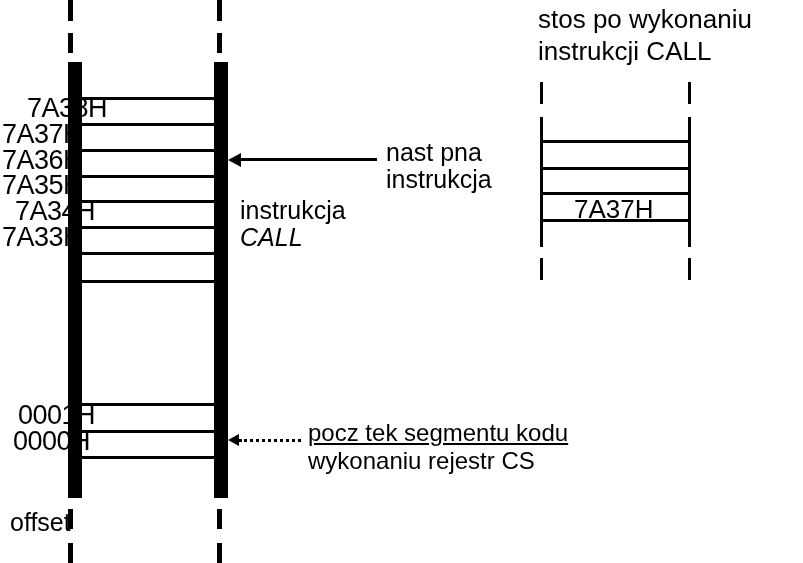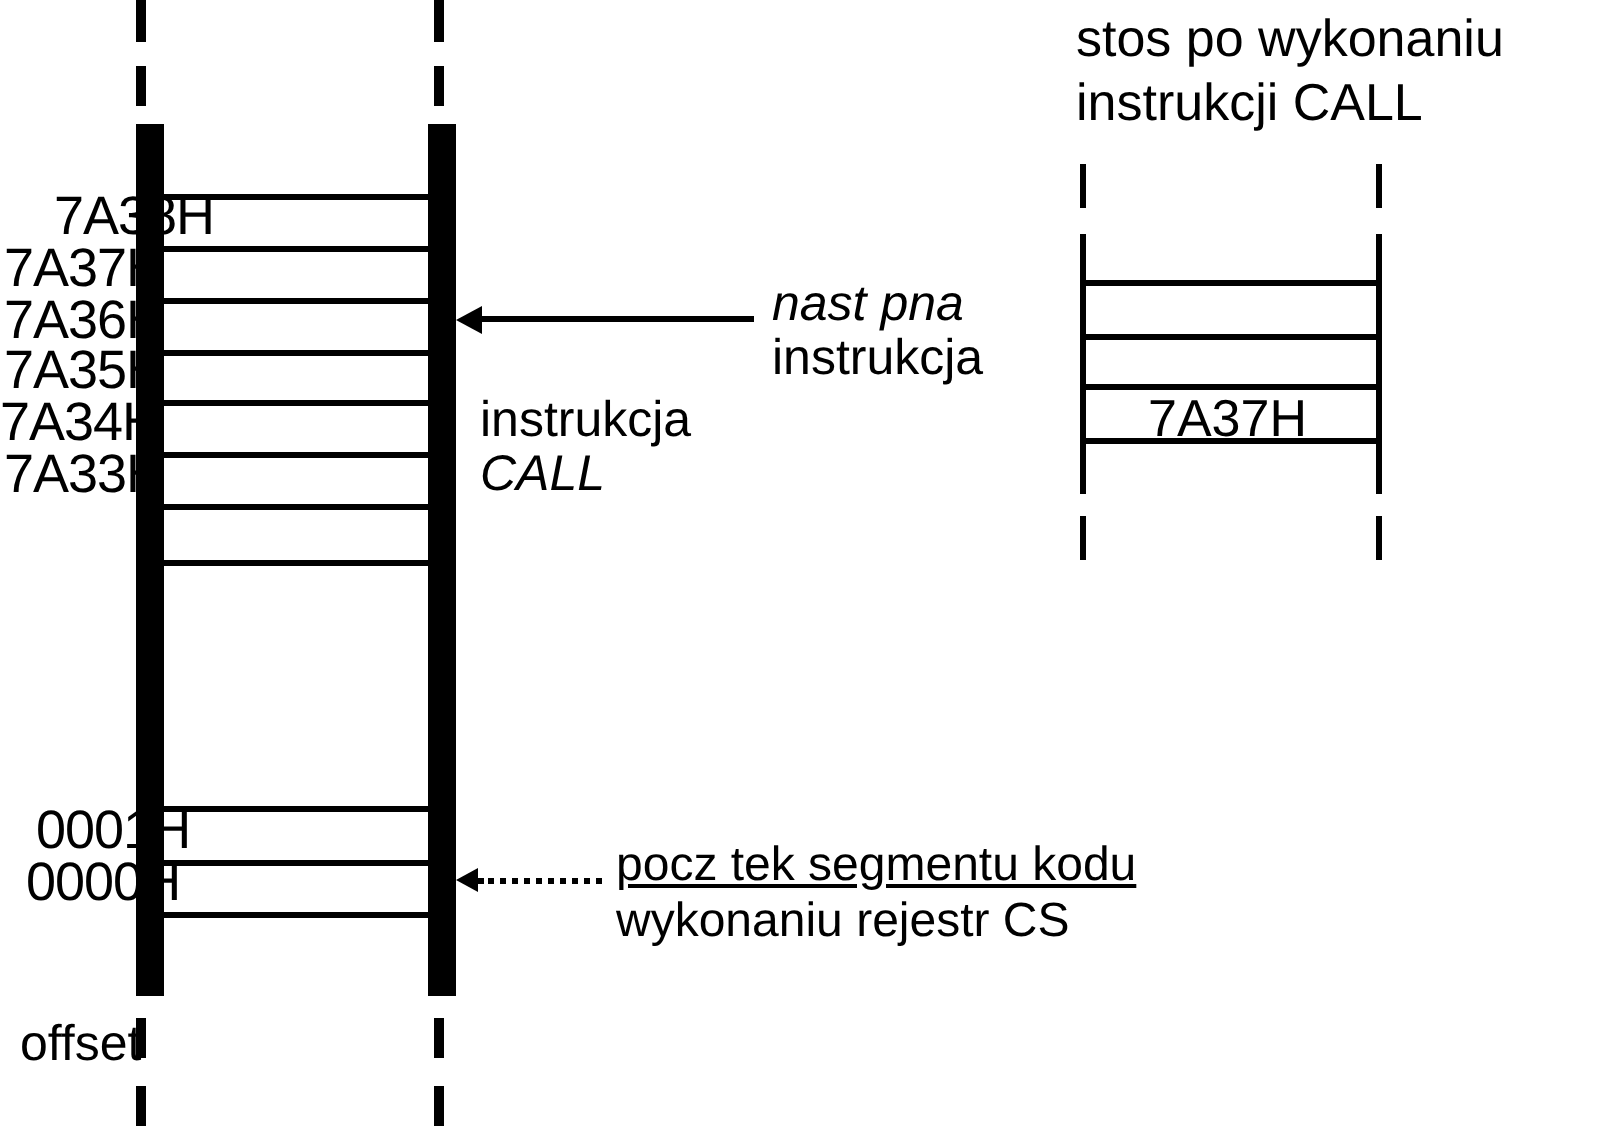--- a/index.html
+++ b/index.html
@@ -139,32 +139,32 @@
     <div class="hline" style="left:80px; top:280px; width:136px;"></div>
 
     <div class="hline" style="left:80px; top:403px; width:136px;"></div>
     <div class="hline" style="left:80px; top:430px; width:136px;"></div>
     <div class="hline" style="left:80px; top:456px; width:136px;"></div>
 
     <div class="addr" style="left:2px; top:122px; transform:translateY(-100%);margin-left:25px;">7A38H</div>
     <div class="addr" style="left:2px; top:148px; transform:translateY(-100%);">7A37H</div>
     <div class="addr" style="left:2px; top:174px; transform:translateY(-100%);">7A36H</div>
     <div class="addr" style="left:2px; top:199px; transform:translateY(-100%);">7A35H</div>
-    <div class="addr" style="left:0; top:225px; transform:translateY(-100%);">7A34H</div>
+    <div class="addr" style="left:15px; top:225px; transform:translateY(-100%);">7A34H</div>
     <div class="addr" style="left:2px; top:251px; transform:translateY(-100%);">7A33H</div>
     <div class="addr" style="left:18px; top:429px; transform:translateY(-100%);">0001H</div>
     <div class="addr" style="left:2px; top:455px; transform:translateY(-100%);margin-left:11px;">0000H</div>
 
     <div class="note" style="left:10px; top:508px;">offset</div>
   </div>
 
   <div>
     <div class="arrow-head-left" style="left:228px; top:153px;"></div>
     <div class="arrow-solid-line" style="left:240px; top:158px; width:137px;"></div>
-    <div class="note" style="left:386px; top:138px;font-style:italic;">nast pna</div>
+    <div class="note" style="left:386px; top:138px;">nast pna</div>
     <div class="note" style="left:386px; top:165px;">instrukcja</div>
   </div>
 
   <div>
     <div class="note" style="left:240px; top:196px;">instrukcja</div>
     <div class="note" style="left:240px; top:223px;font-style:italic;">CALL</div>
   </div>
 
   <div>
     <div class="arrow-head-left-sm" style="left:228px; top:434px;"></div>

